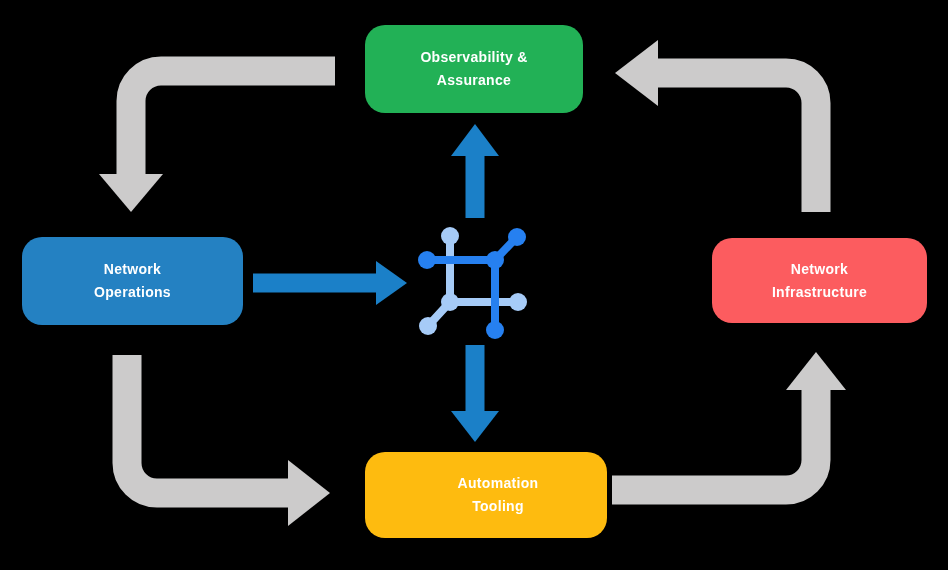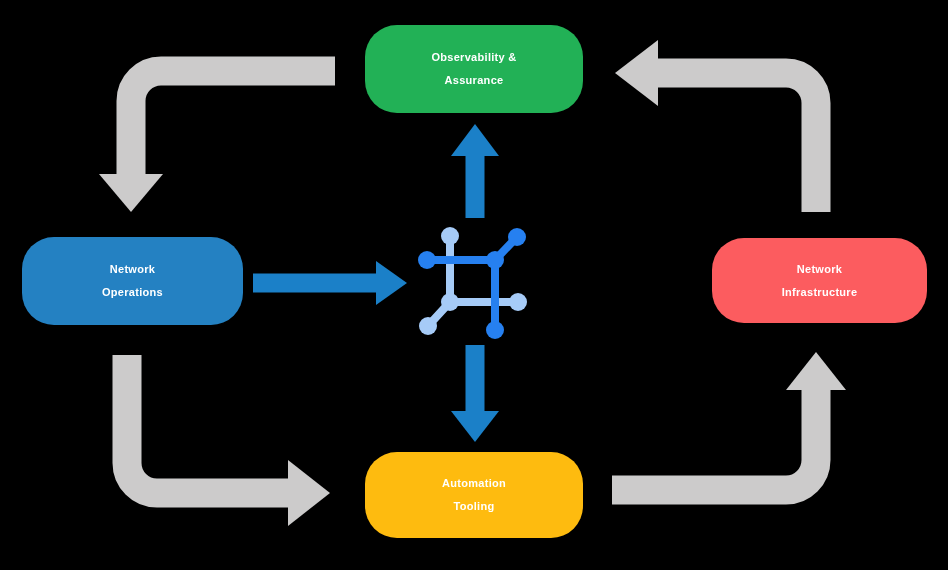--- a/index.html
+++ b/index.html
@@ -11,36 +11,36 @@
     overflow: hidden;
     font-family: "Liberation Sans", "DejaVu Sans", sans-serif;
   }
   .arrow-layer {
     position: absolute;
     left: 0; top: 0;
     width: 948px; height: 570px;
   }
   .node {
     position: absolute;
-    border-radius: 32px;
+    border-radius: 20px;
     display: flex;
     align-items: center;
     justify-content: center;
     text-align: center;
     color: #ffffff;
-    font-size: 11px;
+    font-size: 14px;
     line-height: 23px;
     font-weight: 600;
     letter-spacing: 0.3px;
     white-space: pre-line;
   }
   .node-observability { left: 365px; top: 25px;  width: 218px; height: 88px; }
   .node-operations    { left: 22px;  top: 237px; width: 221px; height: 88px; }
   .node-infrastructure{ left: 712px; top: 238px; width: 215px; height: 85px; }
-  .node-automation    { left: 365px; top: 452px; width: 218px; height: 86px; }
+  .node-automation    { left: 365px; top: 452px; width: 218px; height: 86px; padding-left: 24px; }
 
   .gray-bar  { fill: none; stroke: #CCCBCB; stroke-width: 29; }
   .gray-head { fill: #CCCBCB; }
   .blue-bar  { fill: none; stroke: #1B80C8; stroke-width: 19; }
   .blue-head { fill: #1B80C8; }
 
   .icon-light  { stroke: #A6CBF7; stroke-width: 8; stroke-linecap: round; fill: none; }
   .icon-bright { stroke: #2680F0; stroke-width: 8; stroke-linecap: round; fill: none; }
   .dot-light  { fill: #A6CBF7; }
   .dot-bright { fill: #2680F0; }

